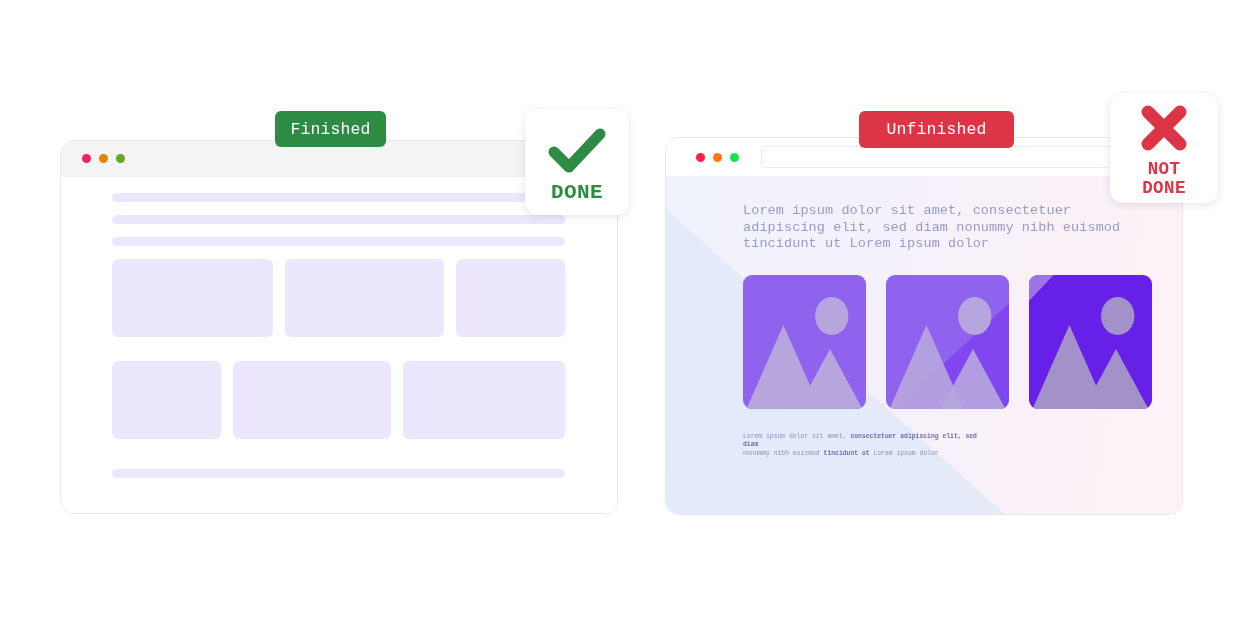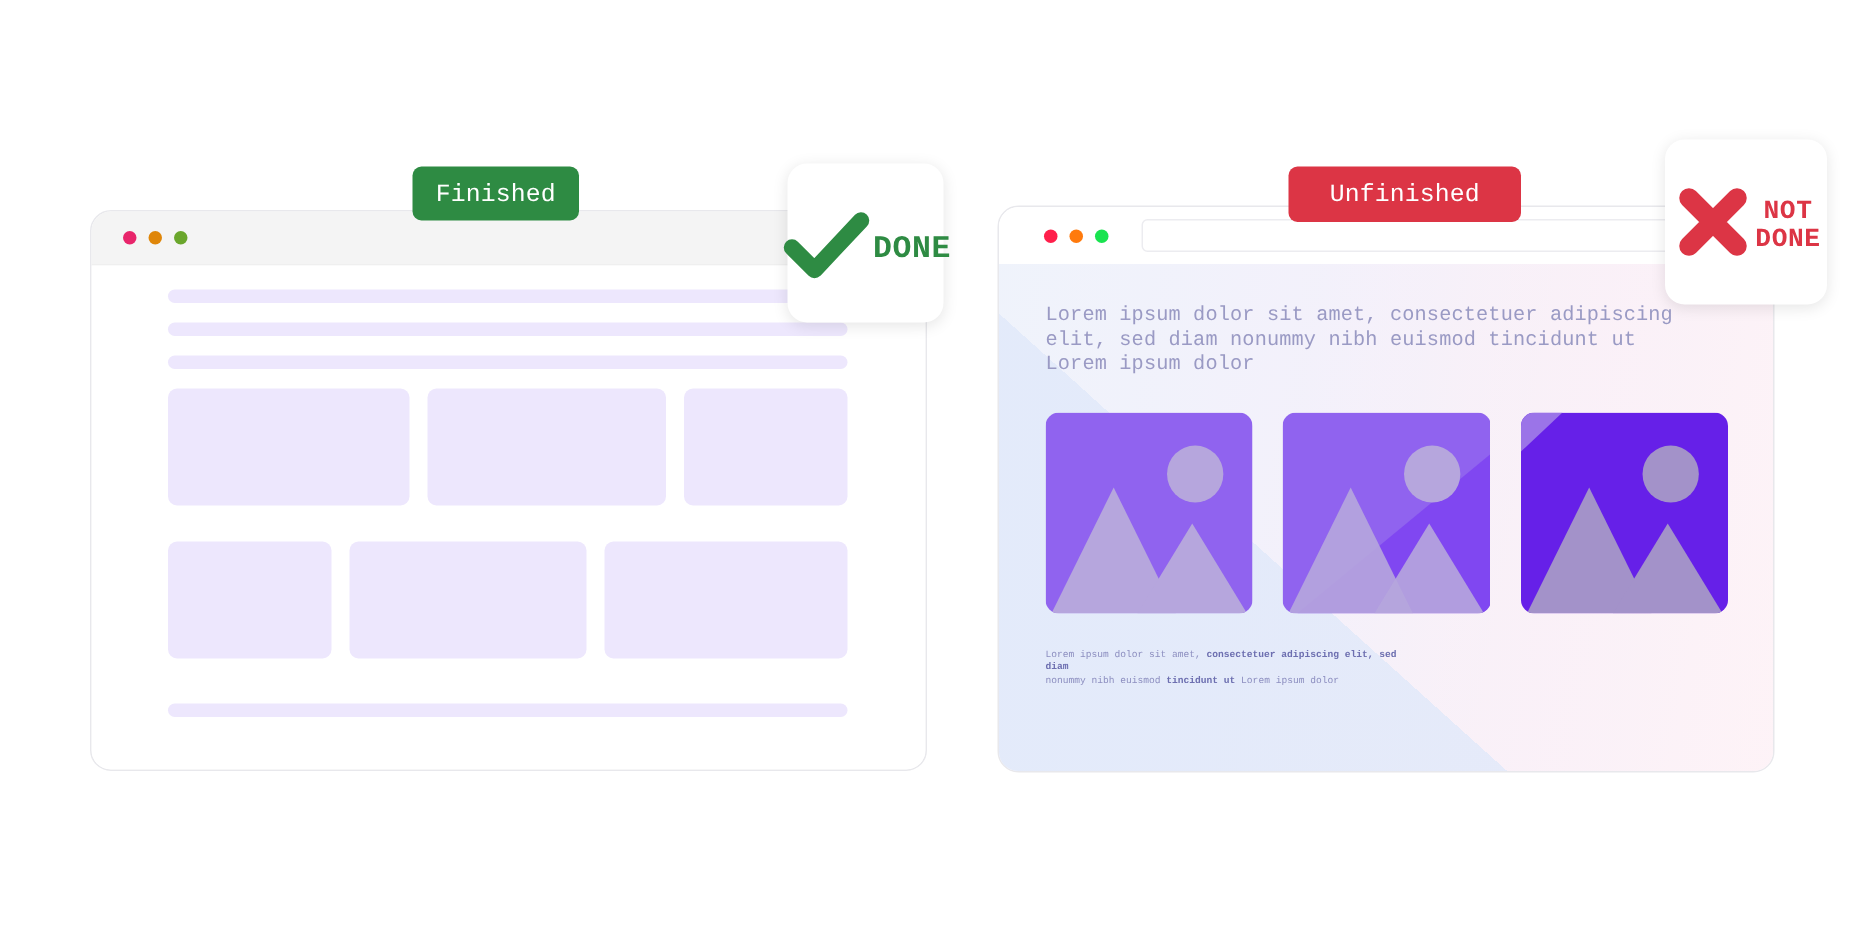--- a/index.html
+++ b/index.html
@@ -111,20 +111,21 @@
     height: 20px;
     background: #ffffff;
     border: 1px solid #ececf0;
     border-radius: 4px;
   }
   #window-unfinished .content {
     position: relative;
     height: calc(100% - 38px);
     background: linear-gradient(100deg, #e9eefa 0%, #eeecfa 35%, #f7ebf5 65%, #fdeef4 100%);
     overflow: hidden;
+    padding-left: 46px;
   }
   .diag-overlay {
     position: absolute;
     inset: 0;
     background: linear-gradient(
       42deg,
       rgba(226,234,250,0.85) 0%,
       rgba(226,234,250,0.85) 38%,
       rgba(255,255,255,0.28) 38%,
       rgba(255,255,255,0.28) 100%);
@@ -191,21 +192,21 @@
     background: #dc3545;
   }
 
   
   .status-card {
     position: absolute;
     background: #ffffff;
     border-radius: 13px;
     box-shadow: 0 2px 10px rgba(0,0,0,0.10);
     display: flex;
-    flex-direction: row;
+    flex-direction: column;
     align-items: center;
     justify-content: center;
     box-sizing: border-box;
   }
   #card-done {
     left: 525px;
     top: 109px;
     width: 104px;
     height: 106px;
     padding-top: 6px;

